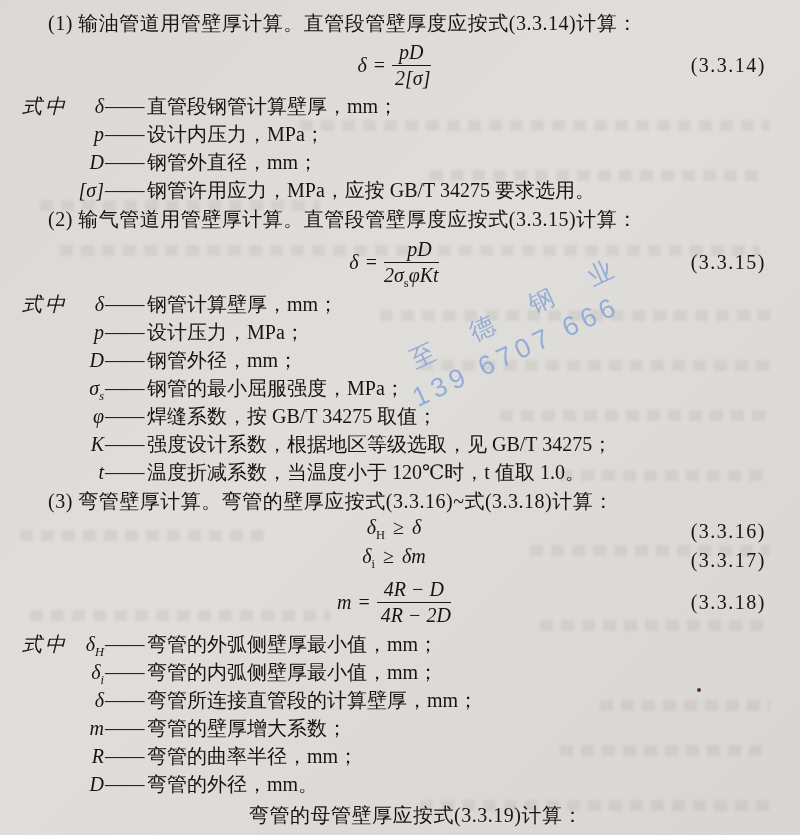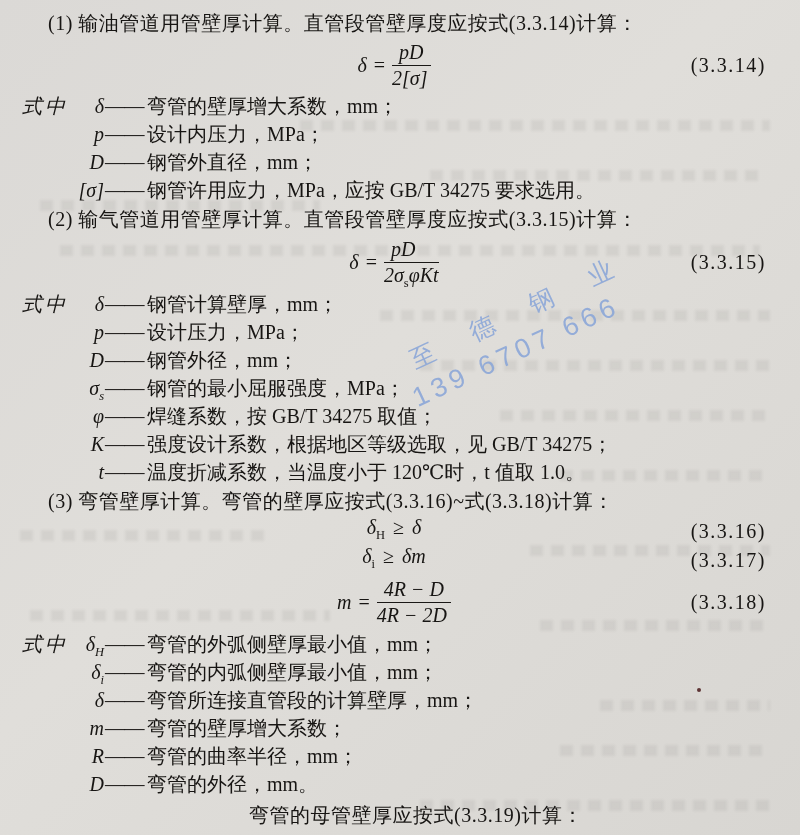--- a/index.html
+++ b/index.html
@@ -48,21 +48,21 @@
   .eq-label{
     position:absolute;right:0;top:50%;
     transform:translateY(-50%);
     letter-spacing:1.5px;
     white-space:nowrap;
   }
   .math i{font-style:italic;}
   .math{white-space:nowrap;}
   .eqsign{margin:0 7px;}
   .op{margin:0 8px;}
-  .frac{display:inline-block;text-align:left;vertical-align:middle;}
+  .frac{display:inline-block;text-align:right;vertical-align:middle;}
   .frac .num{display:block;border-bottom:1.6px solid #1a1816;padding:0 7px 1px;}
   .frac .den{display:block;padding-top:1px;}
   sub{font-size:12.5px;line-height:0;}
   .def-row{display:flex;line-height:28px;white-space:nowrap;}
   .where-label{width:44px;flex:none;letter-spacing:3px;font-style:italic;}
   .sym{width:38px;flex:none;text-align:right;font-style:italic;}
   .sym i{font-style:italic;}
   .dash{flex:none;letter-spacing:-0.5px;margin:0 1px;}
   .desc{margin-left:2px;}
   
@@ -124,21 +124,21 @@
       <span class="num"><i>pD</i></span>
       <span class="den"><i>2[</i><i>σ</i><sub></sub><i>]</i></span>
     </span>
     <span class="eq-label">(3.3.14)</span>
   </div>
 
   <div class="def-row">
     <span class="where-label">式中</span>
     <span class="sym"><i>δ</i><sub></sub></span>
     <span class="dash">——</span>
-    <span class="desc">弯管的壁厚增大系数，mm；</span>
+    <span class="desc">直管段钢管计算壁厚，mm；</span>
   </div>
   <div class="def-row">
     <span class="where-label"></span>
     <span class="sym"><i>p</i><sub></sub></span>
     <span class="dash">——</span>
     <span class="desc">设计内压力，MPa；</span>
   </div>
   <div class="def-row">
     <span class="where-label"></span>
     <span class="sym"><i>D</i><sub></sub></span>

